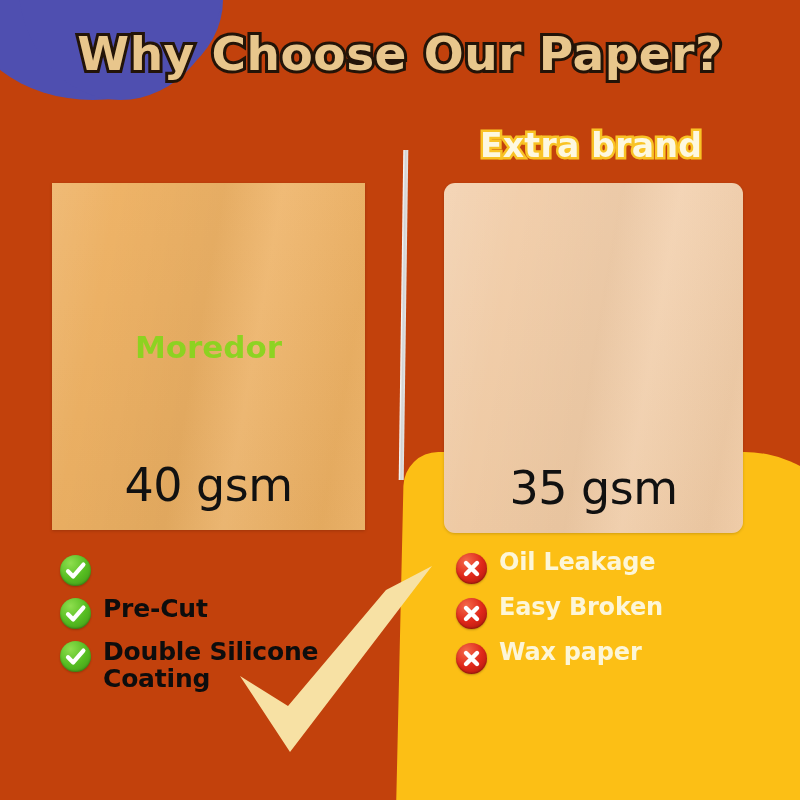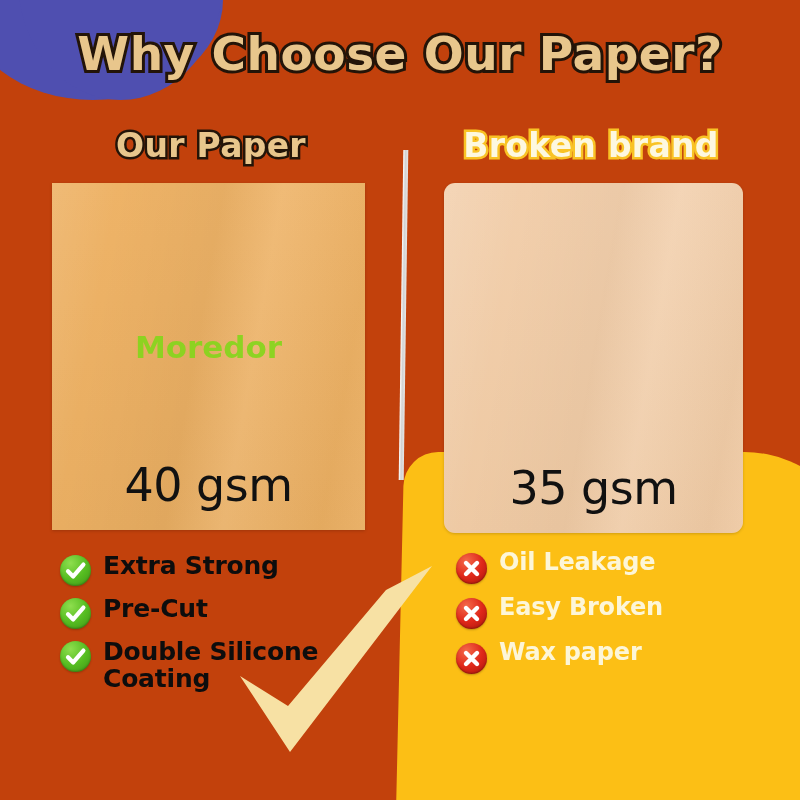--- a/index.html
+++ b/index.html
@@ -247,22 +247,21 @@
 <div id="stage">
 
   <div class="purple-blob"></div>
   <div class="purple-blob-inner"></div>
 
   <div class="yellow-blob"></div>
   <div class="yellow-blob-fill"></div>
 
   <div class="main-title">Why Choose Our Paper?</div>
 
-  <div class="col-head ours">Our Paper</div>
-  <div class="col-head theirs">Broken brand</div>
+  <div class="col-head theirs">Extra brand</div>
 
   <div class="divider"></div>
 
   <div class="paper paper-ours">
     <div class="watermark">Moredor</div>
     <div class="gsm">40 gsm</div>
   </div>
 
   <div class="paper paper-theirs">
     <div class="gsm">35 gsm</div>
@@ -272,21 +271,20 @@
     <path d="M4 120 L54 196 L196 10 L150 34 L52 150 Z" fill="#f7e1a4"></path>
   </svg>
 
   <div class="features ours">
     <div class="feat-row">
       <span class="feat-icon icon-check">
         <svg viewBox="0 0 31 31">
             <path d="M8 16.2 L13.2 21.4 L23.4 9.6" stroke="#ffffff" stroke-width="4.2" fill="none" stroke-linecap="round" stroke-linejoin="round"></path>
           </svg>
       </span>
-      <span class="feat-label">Extra Strong</span>
     </div>
     <div class="feat-row">
       <span class="feat-icon icon-check">
         <svg viewBox="0 0 31 31">
             <path d="M8 16.2 L13.2 21.4 L23.4 9.6" stroke="#ffffff" stroke-width="4.2" fill="none" stroke-linecap="round" stroke-linejoin="round"></path>
           </svg>
       </span>
       <span class="feat-label">Pre-Cut</span>
     </div>
     <div class="feat-row">

